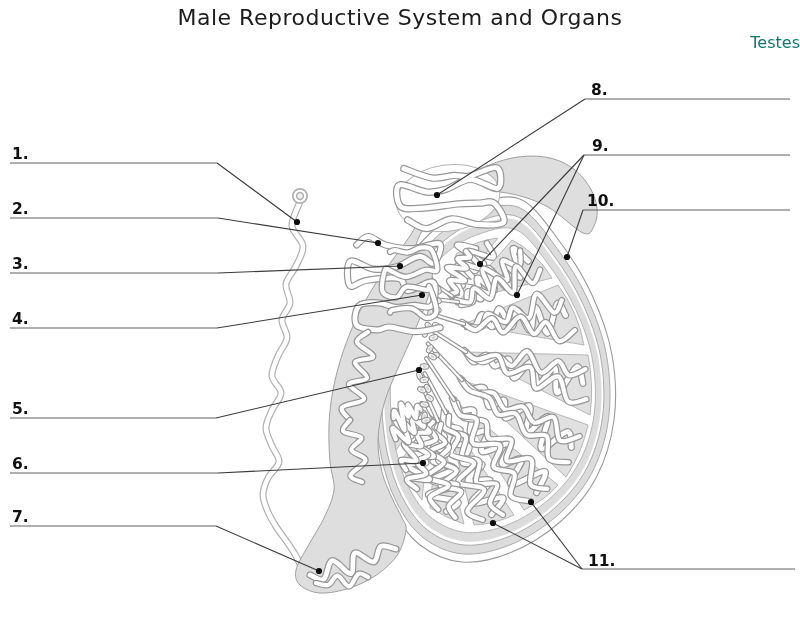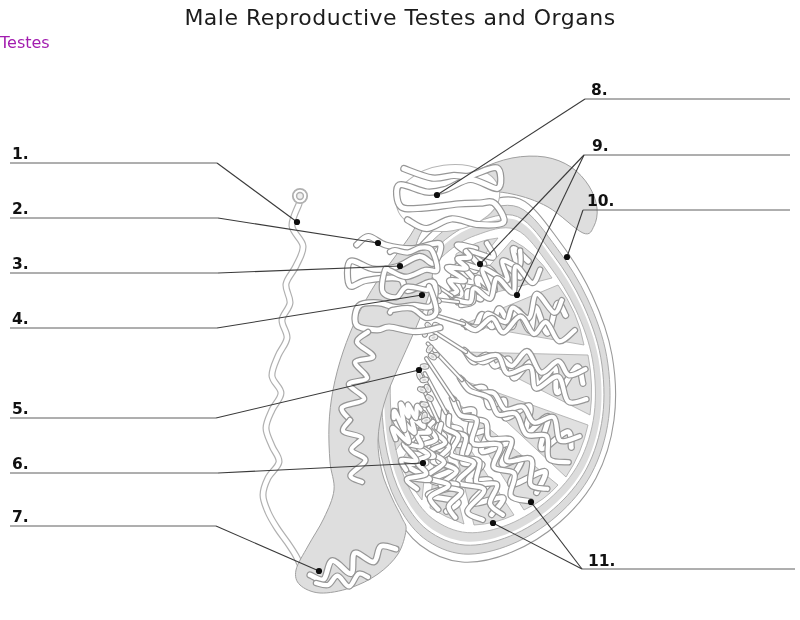--- a/index.html
+++ b/index.html
@@ -1,32 +1,32 @@
 <!DOCTYPE html>
 <html><head>
 <meta charset="utf-8">
 <style>
   html,body{margin:0;padding:0;background:#fff;}
   .page{position:relative;width:800px;height:620px;background:#ffffff;overflow:hidden;
         font-family:"DejaVu Sans","Liberation Sans",sans-serif;}
   .title{position:absolute;top:5px;left:0;width:100%;text-align:center;
          font-size:22px;color:#1c1c1c;letter-spacing:.5px;}
-  .subtitle{position:absolute;top:33px;left:0;width:100%;text-align:left;
-         font-size:16px;color:#a21caf;}
+  .subtitle{position:absolute;top:33px;left:0;width:100%;text-align:right;
+         font-size:16px;color:#0f766e;}
   .copyright{position:absolute;top:600px;left:0;width:100%;text-align:center;
          font-size:8.5px;color:#b4b4b4;letter-spacing:.2px;}
   svg{position:absolute;top:0;left:0;}
   svg text.lbl{font-family:"DejaVu Sans","Liberation Sans",sans-serif;font-weight:bold;
          font-size:15.5px;fill:#111;}
 </style>
 </head>
 <body>
 
 <div class="page">
-  <div class="title">Male Reproductive Testes and Organs</div>
+  <div class="title">Male Reproductive System and Organs</div>
   <div class="subtitle">Testes</div>
   <svg id="diagram" width="800" height="620" viewBox="0 0 800 620">
       <g>
         <path d="M299.0,204.0C297.8,207.7 291.3,219.0 292.0,226.0C292.7,233.0 302.3,239.3 303.0,246.0C303.7,252.7 298.8,259.7 296.0,266.0C293.2,272.3 287.0,277.8 286.0,284.0C285.0,290.2 290.7,297.0 290.0,303.0C289.3,309.0 282.5,314.2 282.0,320.0C281.5,325.8 287.7,332.0 287.0,338.0C286.3,344.0 280.5,349.7 278.0,356.0C275.5,362.3 271.5,369.8 272.0,376.0C272.5,382.2 281.0,387.3 281.0,393.0C281.0,398.7 274.5,404.2 272.0,410.0C269.5,415.8 266.0,422.0 266.0,428.0C266.0,434.0 269.8,440.3 272.0,446.0C274.2,451.7 279.7,456.7 279.0,462.0C278.3,467.3 270.7,472.5 268.0,478.0C265.3,483.5 263.0,489.3 263.0,495.0C263.0,500.7 265.7,506.5 268.0,512.0C270.3,517.5 273.8,523.0 277.0,528.0C280.2,533.0 283.8,537.3 287.0,542.0C290.2,546.7 293.3,551.2 296.0,556.0C298.7,560.8 301.8,568.5 303.0,571.0" fill="none" stroke="#b0b0b0" stroke-width="7" stroke-linecap="round" stroke-linejoin="round"></path>
         <path d="M299.0,204.0C297.8,207.7 291.3,219.0 292.0,226.0C292.7,233.0 302.3,239.3 303.0,246.0C303.7,252.7 298.8,259.7 296.0,266.0C293.2,272.3 287.0,277.8 286.0,284.0C285.0,290.2 290.7,297.0 290.0,303.0C289.3,309.0 282.5,314.2 282.0,320.0C281.5,325.8 287.7,332.0 287.0,338.0C286.3,344.0 280.5,349.7 278.0,356.0C275.5,362.3 271.5,369.8 272.0,376.0C272.5,382.2 281.0,387.3 281.0,393.0C281.0,398.7 274.5,404.2 272.0,410.0C269.5,415.8 266.0,422.0 266.0,428.0C266.0,434.0 269.8,440.3 272.0,446.0C274.2,451.7 279.7,456.7 279.0,462.0C278.3,467.3 270.7,472.5 268.0,478.0C265.3,483.5 263.0,489.3 263.0,495.0C263.0,500.7 265.7,506.5 268.0,512.0C270.3,517.5 273.8,523.0 277.0,528.0C280.2,533.0 283.8,537.3 287.0,542.0C290.2,546.7 293.3,551.2 296.0,556.0C298.7,560.8 301.8,568.5 303.0,571.0" fill="none" stroke="#ffffff" stroke-width="4.6" stroke-linecap="round" stroke-linejoin="round"></path>
         <g>
           <circle cx="300" cy="196" r="7.2" fill="#fff" stroke="#b0b0b0" stroke-width="1.8"></circle>
           <circle cx="300" cy="196" r="3.4" fill="#f0f0f0" stroke="#b0b0b0" stroke-width="1.5"></circle>
         </g>
       </g>

